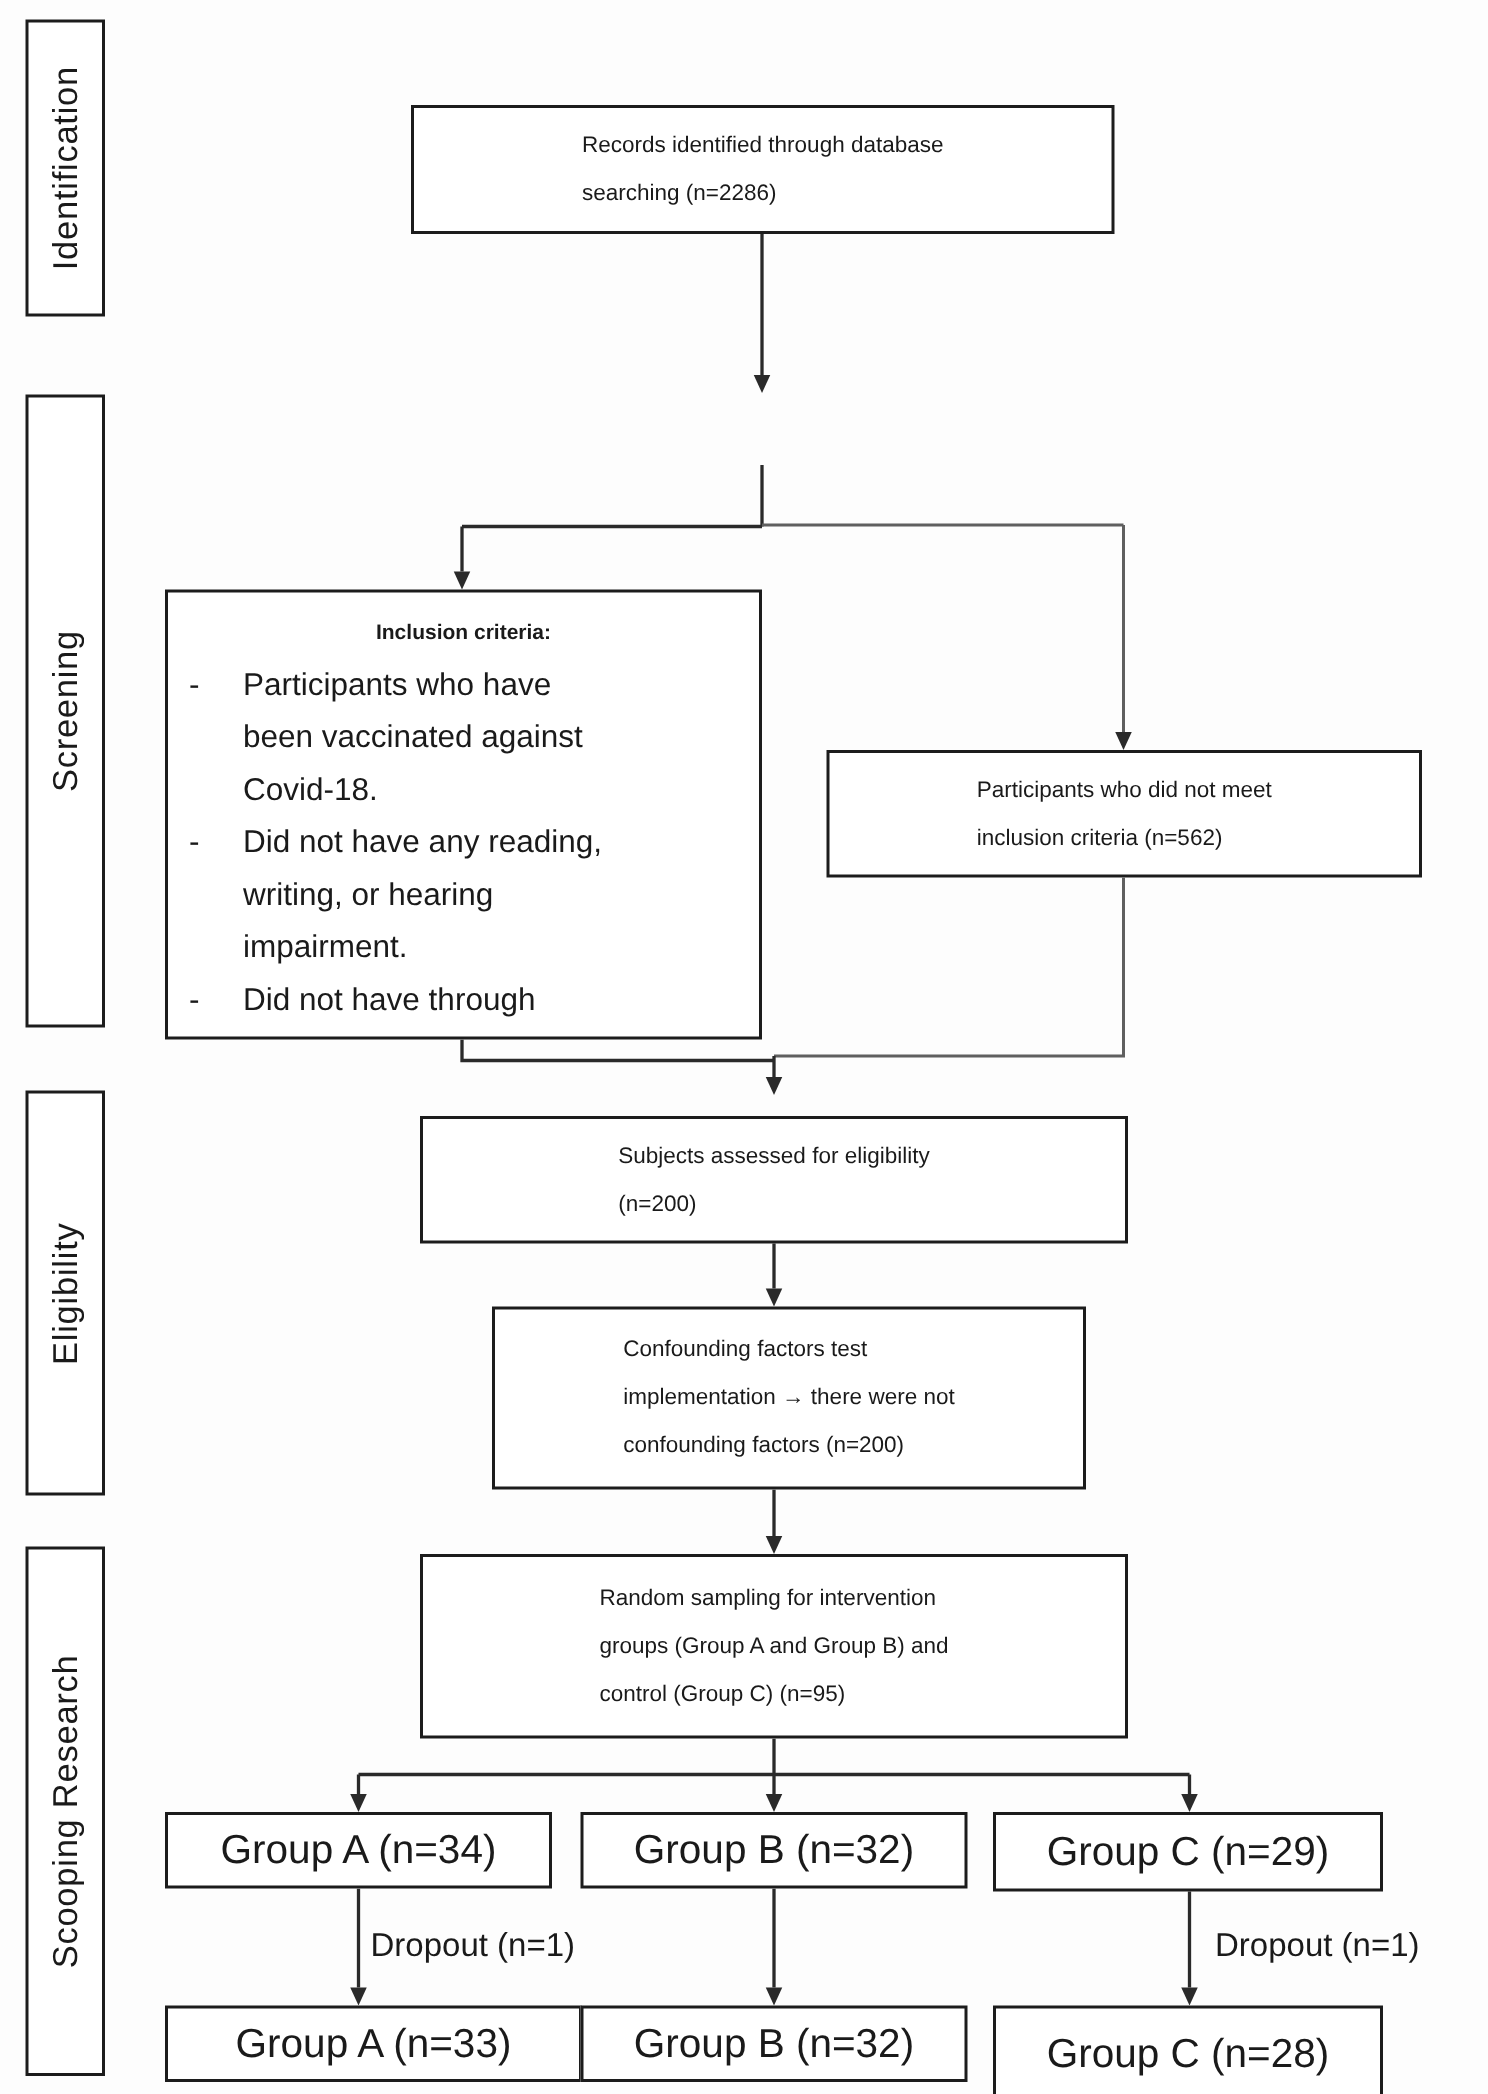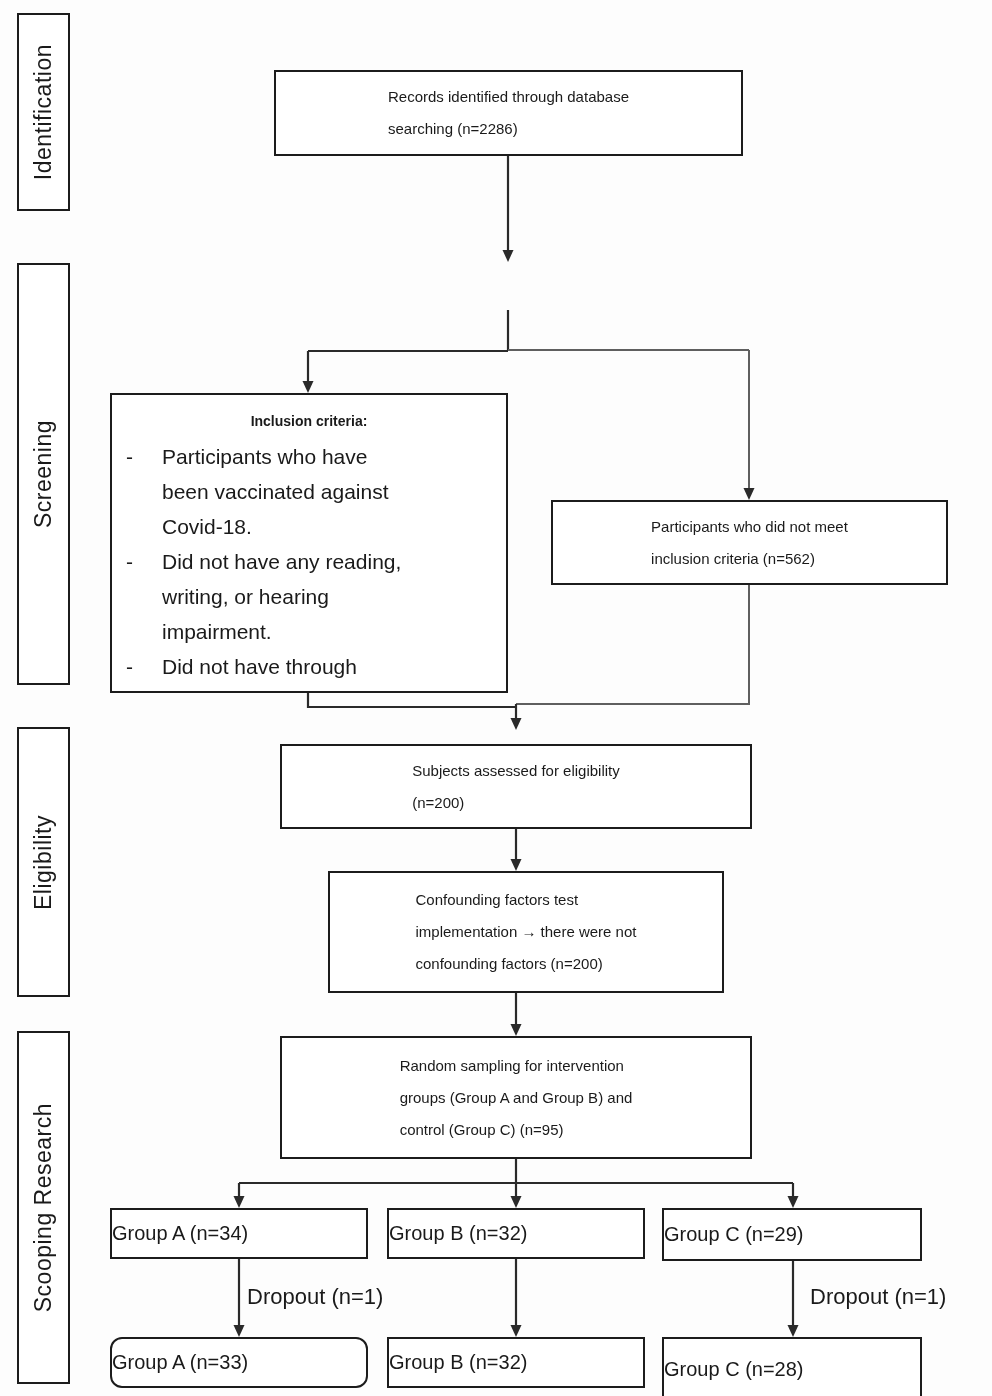--- a/index.html
+++ b/index.html
@@ -48,27 +48,27 @@
     display:block;text-align:left;white-space:normal;
     padding-top:9px;font-size:21px;line-height:35px;
   }
   .inc-title{font-weight:bold;font-size:14px;text-align:center;}
   .inc-item{display:flex;}
   .inc-dash{width:50px;padding-left:14px;box-sizing:border-box;flex:none;}
   .inc-text{white-space:pre-line;}
 
   .gbox{
     position:absolute;border:2.5px solid #1c1c1c;background:#fff;
-    box-sizing:border-box;display:flex;align-items:center;justify-content:flex-start;
-    font-size:20px;white-space:nowrap;
+    box-sizing:border-box;display:flex;align-items:center;justify-content:center;
+    font-size:27px;white-space:nowrap;
   }
   #box-group-a1{left:110px;top:1208px;width:258px;height:51px;}
   #box-group-b1{left:387px;top:1208px;width:258px;height:51px;}
   #box-group-c1{left:662px;top:1208px;width:260px;height:53px;}
-  #box-group-a2{left:110px;top:1337px;width:258px;height:51px;border-radius:12px;}
+  #box-group-a2{left:110px;top:1337px;width:278px;height:51px;}
   #box-group-b2{left:387px;top:1337px;width:258px;height:51px;}
   #box-group-c2{left:662px;top:1337px;width:260px;height:65px;}
 
   .dropout{position:absolute;font-size:22px;white-space:nowrap;}
   #dropout-left{left:247px;top:1284px;}
   #dropout-right{left:810px;top:1284px;}
 </style>
 </head>
 <body>
 

